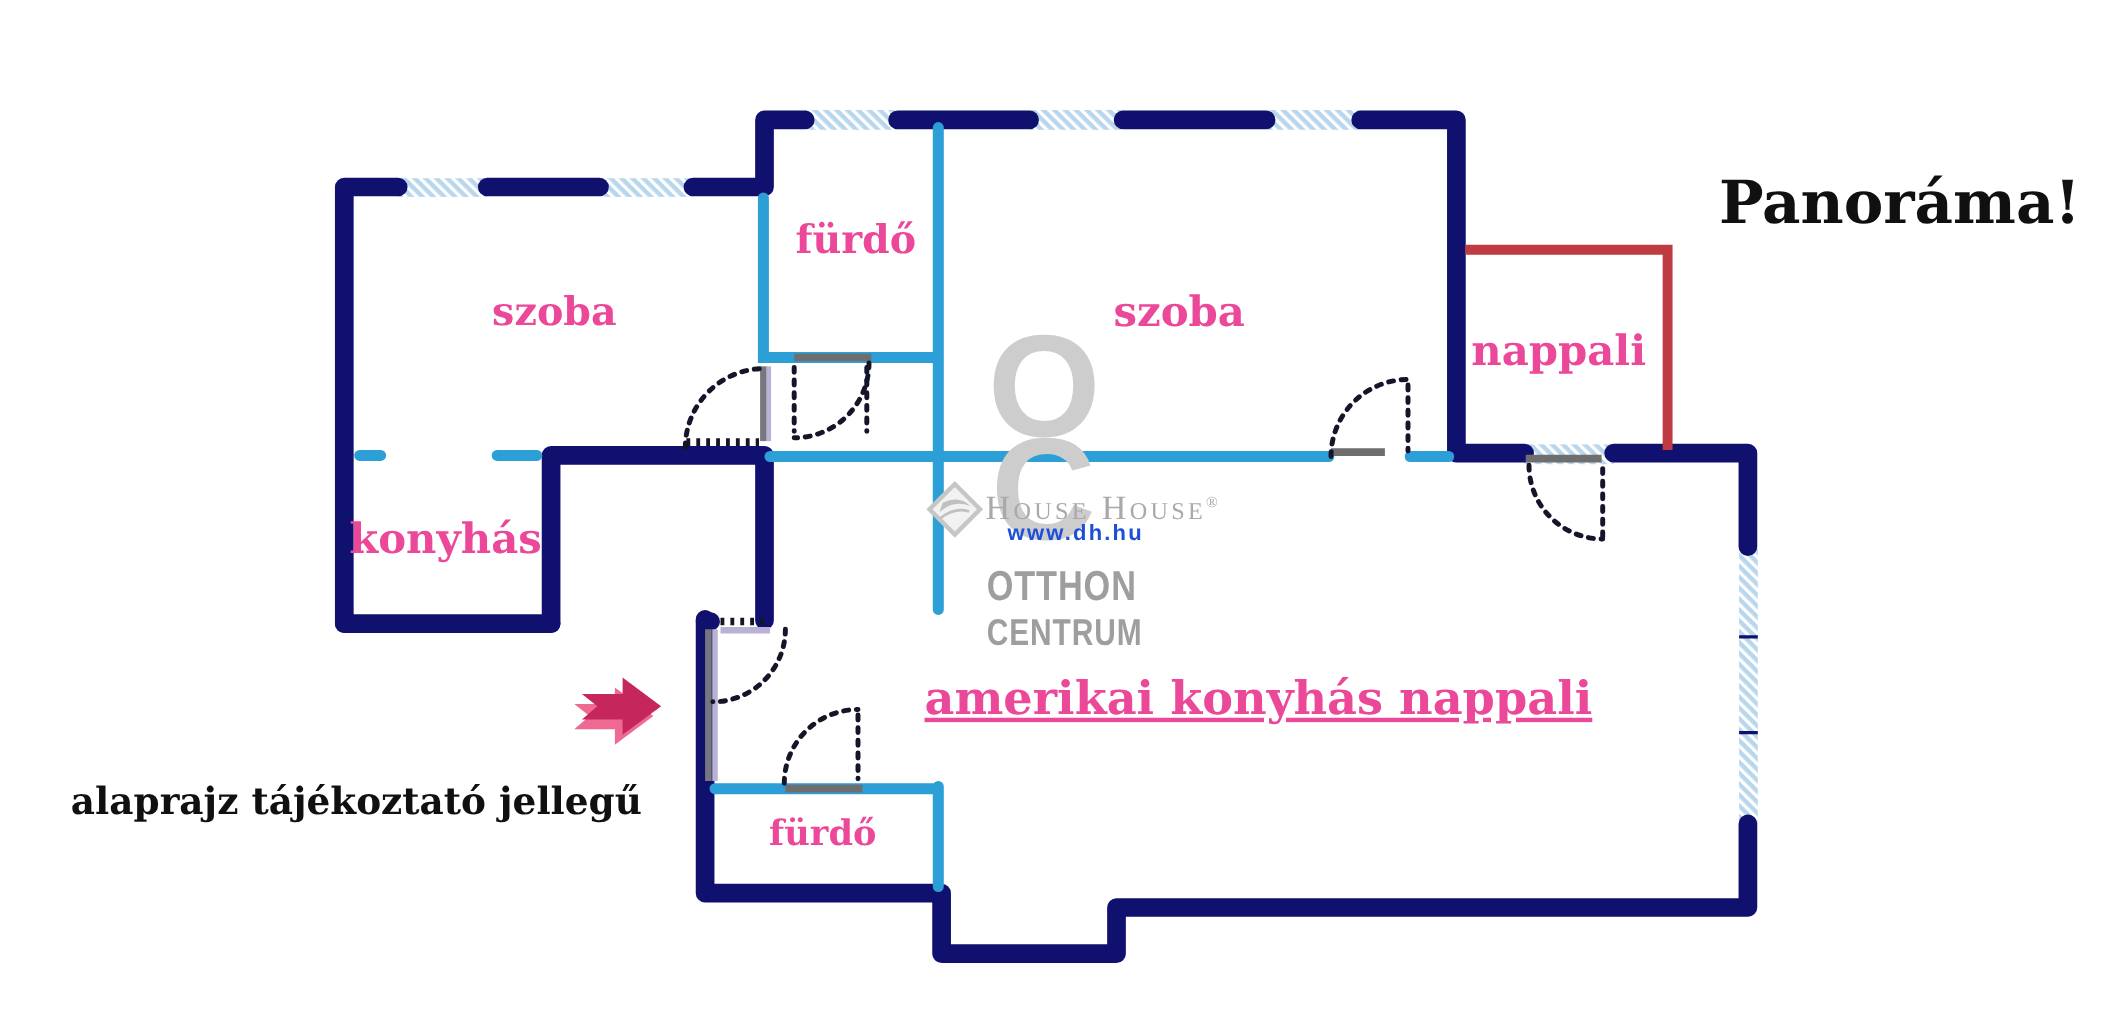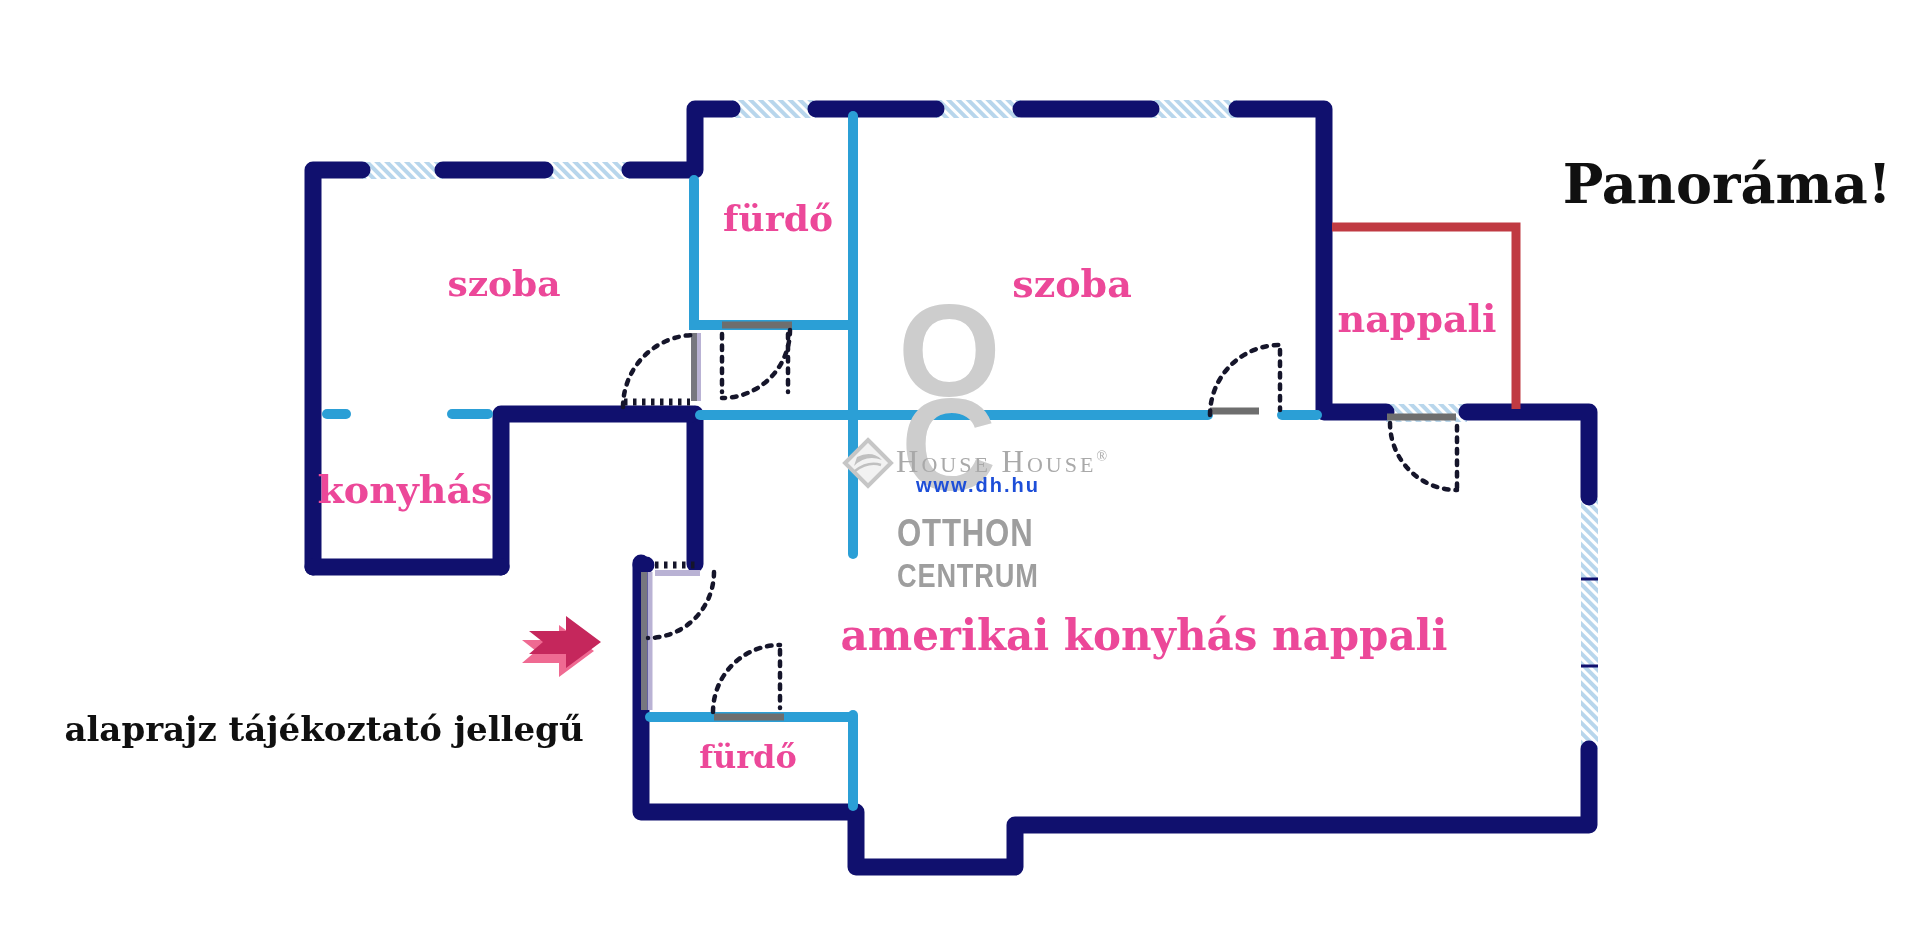--- a/index.html
+++ b/index.html
@@ -4,21 +4,21 @@
 <style>
   html,body{margin:0;padding:0;background:#fff;}
   #stage{position:relative;width:1920px;height:934px;background:#ffffff;overflow:hidden;
          font-family:"DejaVu Serif","Liberation Serif",serif;}
   #plan-svg{position:absolute;left:0;top:0;}
   .room-label{position:absolute;transform:translate(-50%,-50%);font-weight:bold;color:#ec4899;
               white-space:nowrap;letter-spacing:0px;}
   .lbl-sm{font-size:32px;}
   .lbl-md{font-size:36px;}
   .lbl-lg{font-size:38px;}
-  .lbl-xl{font-size:42px;}
+  .lbl-xl{font-size:42px;text-decoration:underline;}
   .annotation{position:absolute;transform:translate(-50%,-50%);font-weight:bold;color:#101010;white-space:nowrap;}
   #panorama-label{font-size:54px;}
   #disclaimer-label{font-size:34px;}
   
   .wm{position:absolute;color:#b3b3b3;white-space:nowrap;
       font-family:"Liberation Sans","DejaVu Sans",sans-serif;}
   #wm-o,#wm-c{font-size:132px;font-weight:bold;color:#cdcdcd;line-height:0.8;}
   #wm-dunahouse{font-size:31px;color:#a9a9a9;font-family:"Liberation Serif",serif;
                 font-variant:small-caps;letter-spacing:3px;font-weight:normal;}
   #wm-dunahouse sup{font-size:14px;letter-spacing:0;}

